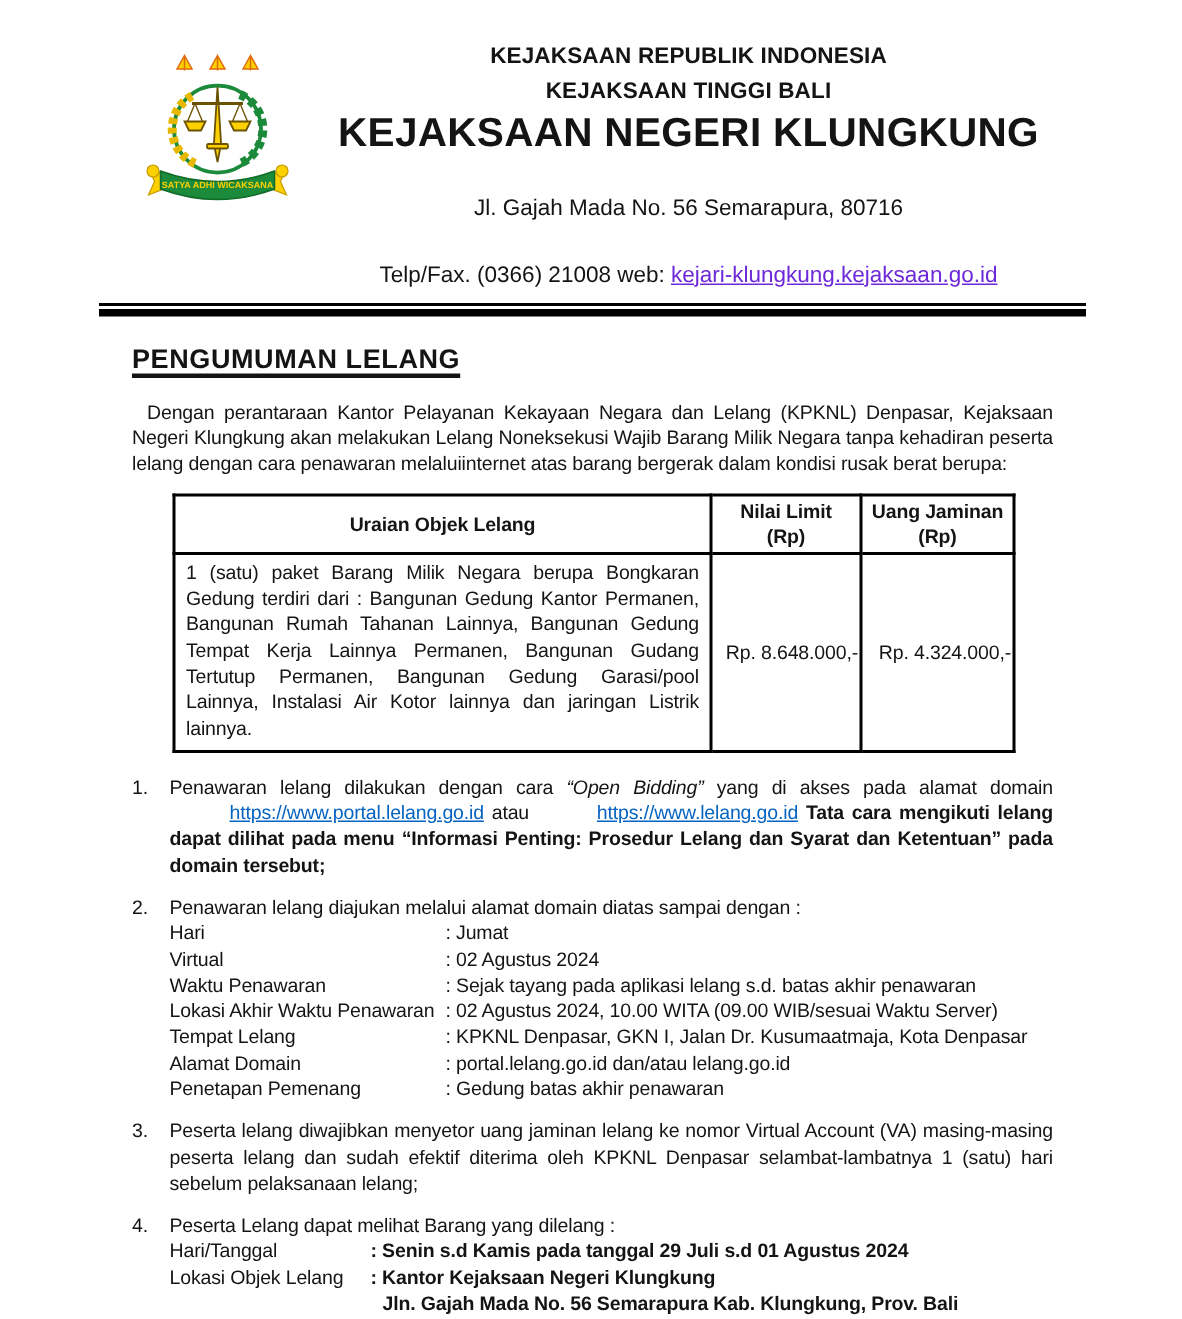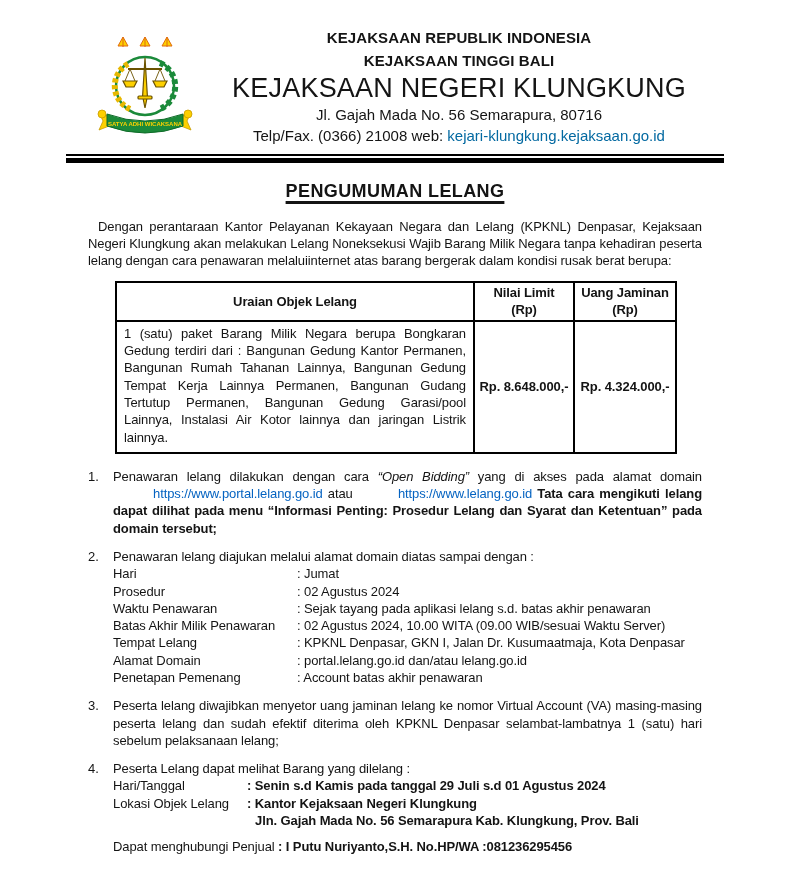--- a/index.html
+++ b/index.html
@@ -9,49 +9,49 @@
     color:#141414;
     -webkit-font-smoothing:antialiased;
   }
   .page{box-sizing:border-box;width:788px;height:879px;padding:26px 86px 0 88px;position:relative;}
 
   
   .letterhead{position:relative;min-height:118px;}
   .logo{position:absolute;left:6px;top:8px;width:102px;height:108px;}
   .head-text{margin-left:128px;text-align:center;}
   .org-small{font-weight:bold;font-size:15px;line-height:1.55;letter-spacing:0.1px;}
-  .org-big{font-weight:normal;font-size:27px;line-height:1.15;letter-spacing:0.2px;white-space:nowrap;}
-  .addr{font-size:15px;line-height:1.4;}
-  .site{color:#0369a1;}
+  .org-big{font-weight:bold;font-size:27px;line-height:1.15;letter-spacing:0.2px;white-space:nowrap;}
+  .addr{font-size:15px;line-height:1.4;margin-top:24px;}
+  .site{text-decoration:underline;color:#6d28d9;}
   .rule{height:2px;border-top:2px solid #000;border-bottom:5px solid #000;margin:8px -22px 0 -22px;}
 
   
-  .title-wrap{text-align:center;margin:18px 0 16px 0;}
+  .title-wrap{margin:18px 0 16px 0;}
   .title-text{font-weight:bold;font-size:18px;letter-spacing:0.4px;
     text-decoration:underline;text-decoration-thickness:2.5px;text-underline-offset:4px;}
 
   
   .btxt{font-size:13px;line-height:1.33;letter-spacing:-0.1px;text-align:justify;}
   .intro{margin:0 0 12px 0;text-indent:10px;}
 
   
   table.lelang{border-collapse:collapse;margin:0 0 14px 27px;table-layout:fixed;}
   table.lelang th,table.lelang td{border:2px solid #000;font-size:13px;letter-spacing:-0.1px;}
   table.lelang th{font-weight:bold;text-align:center;padding:2px 2px;line-height:1.25;}
   td.desc{padding:3px 7px 6px 7px;text-align:justify;line-height:1.33;vertical-align:top;border-radius:10px;}
-  td.amount{text-align:center;vertical-align:middle;font-weight:bold;white-space:nowrap;border-radius:30px;}
+  td.amount{text-align:right;vertical-align:middle;font-weight:normal;white-space:nowrap;border-radius:30px;}
 
   
   .terms-heading{font-weight:bold;font-size:13px;margin:0 0 3px 0;}
   .li{display:flex;margin-bottom:11px;}
   .num{flex:none;width:25px;font-size:13px;line-height:1.33;}
   .li-body{flex:1;}
   .bold{font-weight:bold;}
   .ital{font-style:italic;}
-  a.link{cursor:pointer;padding-left:40px;}
+  a.link{text-decoration:underline;cursor:pointer;padding-left:40px;}
   .drow{display:flex;font-size:13px;line-height:1.33;letter-spacing:-0.1px;}
   .dlabel{flex:none;width:184px;}
   .dlabel-s{flex:none;width:134px;}
   .dval{flex:1;}
   .dval2{padding-left:8px;}
   .contact-line{margin-top:9px;font-size:13px;line-height:1.33;}
 </style>
 </head>
 <body>
 
@@ -147,42 +147,42 @@
 
   <div class="li">
     <div class="num">2.</div>
     <div class="li-body btxt">
       <div>Penawaran lelang diajukan melalui alamat domain diatas sampai dengan :</div>
       <div class="drow">
           <div class="dlabel">Hari</div>
           <div class="dval">: Jumat</div>
         </div>
       <div class="drow">
-          <div class="dlabel">Prosedur</div>
+          <div class="dlabel">Virtual</div>
           <div class="dval">: 02 Agustus 2024</div>
         </div>
       <div class="drow">
           <div class="dlabel">Waktu Penawaran</div>
           <div class="dval">: Sejak tayang pada aplikasi lelang s.d. batas akhir penawaran</div>
         </div>
       <div class="drow">
-          <div class="dlabel">Batas Akhir Milik Penawaran</div>
+          <div class="dlabel">Lokasi Akhir Waktu Penawaran</div>
           <div class="dval">: 02 Agustus 2024, 10.00 WITA (09.00 WIB/sesuai Waktu Server)</div>
         </div>
       <div class="drow">
           <div class="dlabel">Tempat Lelang</div>
           <div class="dval">: KPKNL Denpasar, GKN I, Jalan Dr. Kusumaatmaja, Kota Denpasar</div>
         </div>
       <div class="drow">
           <div class="dlabel">Alamat Domain</div>
           <div class="dval">: portal.lelang.go.id dan/atau lelang.go.id</div>
         </div>
       <div class="drow">
           <div class="dlabel">Penetapan Pemenang</div>
-          <div class="dval">: Account batas akhir penawaran</div>
+          <div class="dval">: Gedung batas akhir penawaran</div>
         </div>
     </div>
   </div>
 
   <div class="li">
     <div class="num">3.</div>
     <div class="li-body btxt">Peserta lelang diwajibkan menyetor uang jaminan lelang ke nomor Virtual Account (VA) masing-masing peserta lelang dan sudah efektif diterima oleh KPKNL Denpasar selambat-lambatnya 1 (satu) hari sebelum pelaksanaan lelang;</div>
   </div>
 
   <div class="li">

